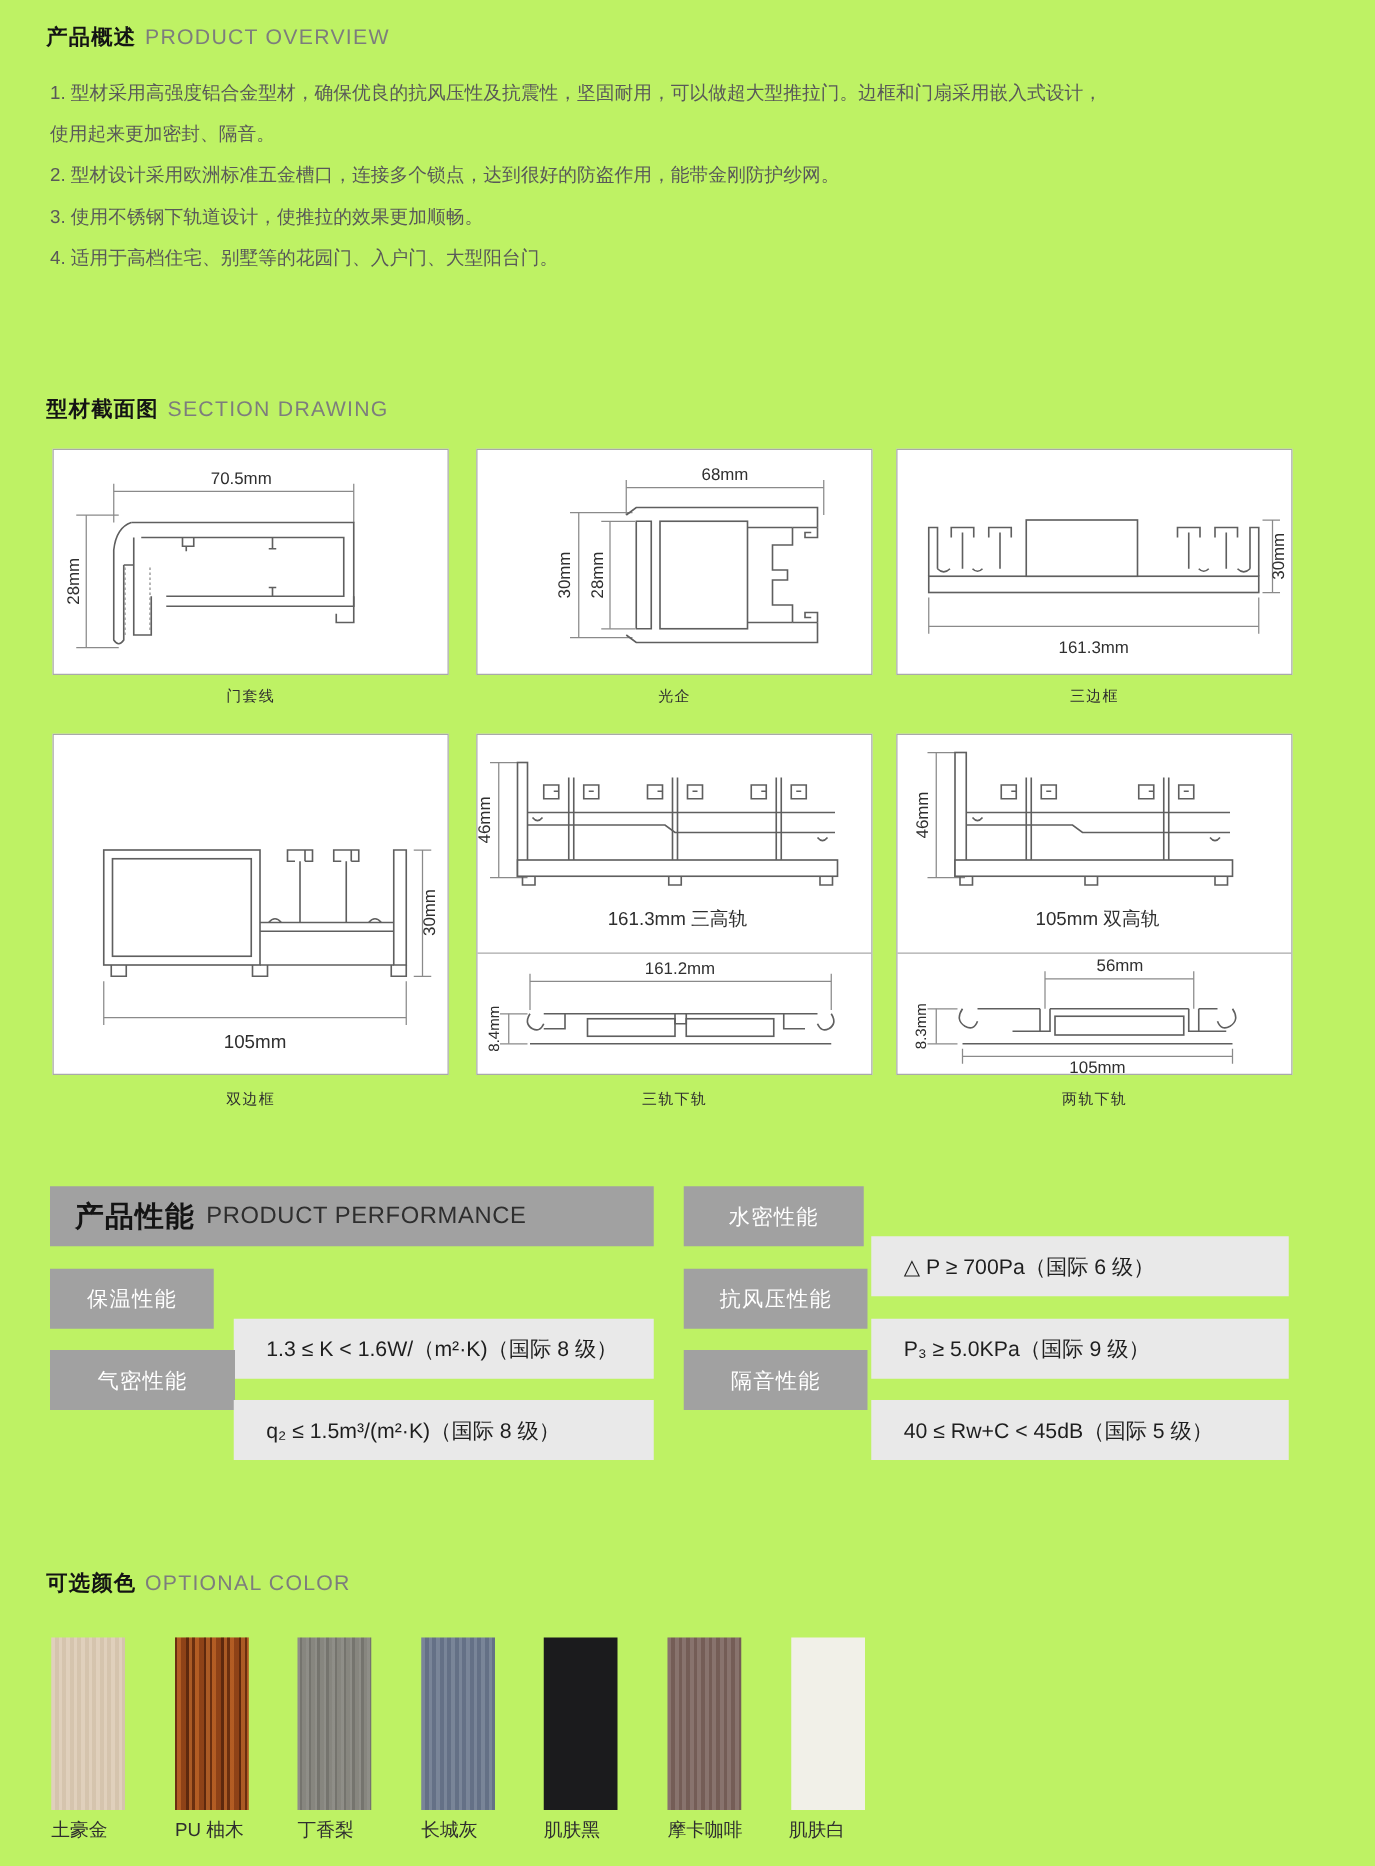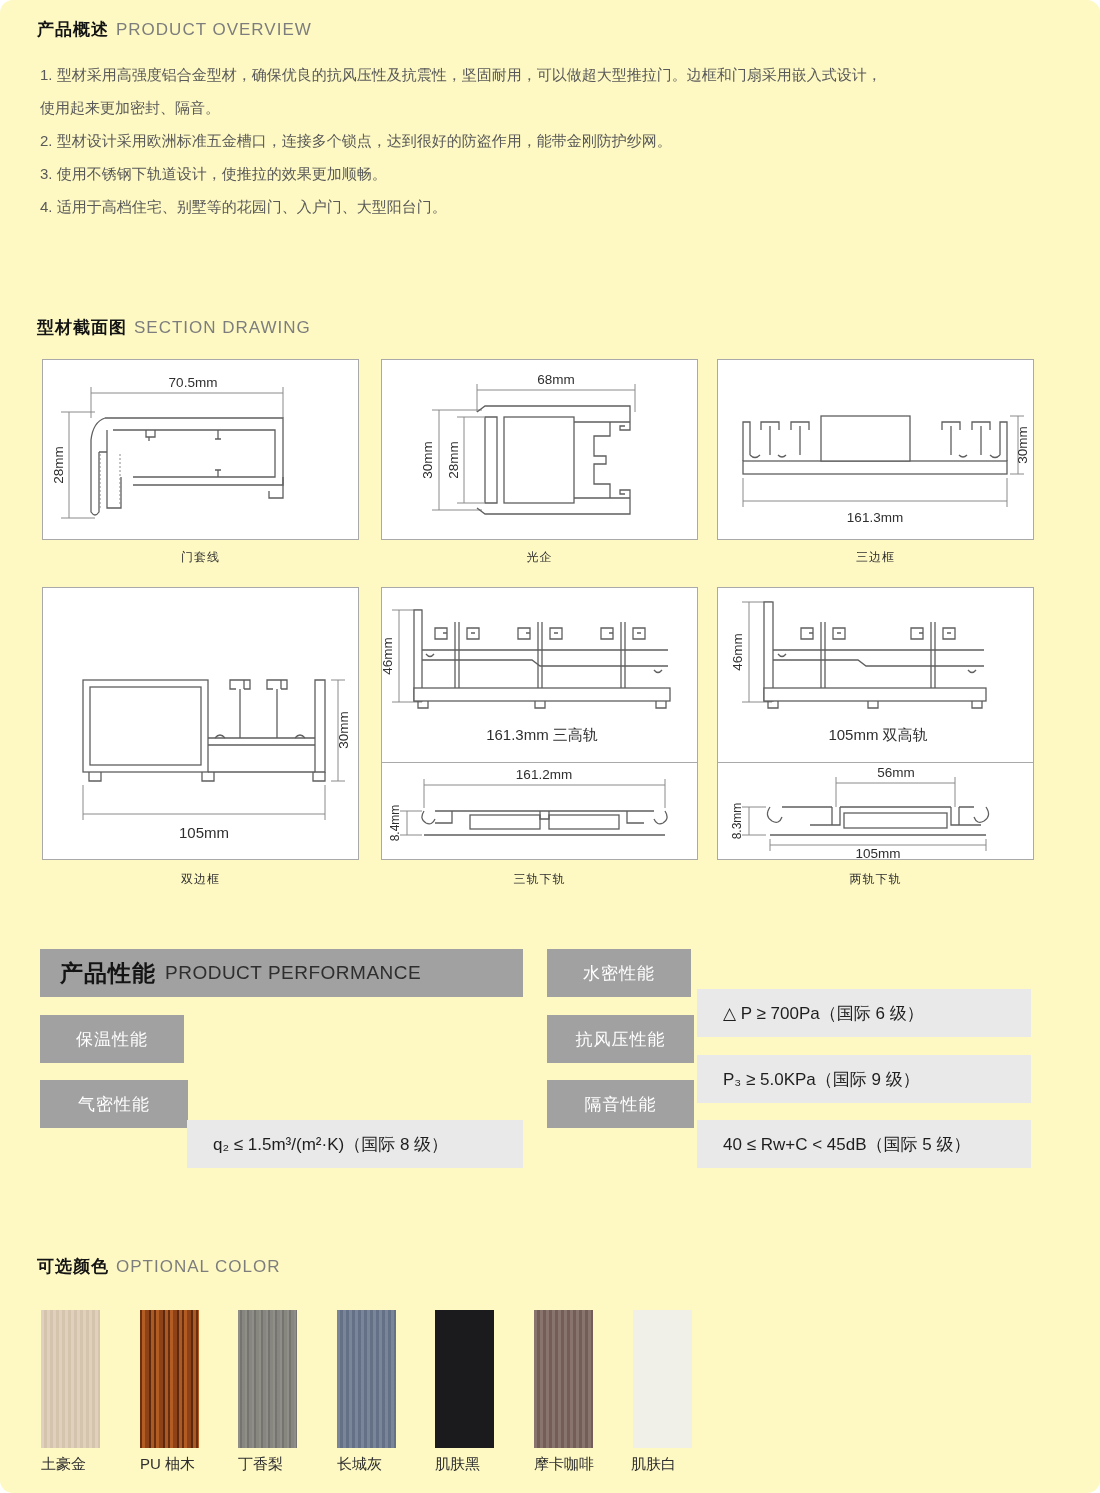--- a/index.html
+++ b/index.html
@@ -1,17 +1,17 @@
 <!DOCTYPE html>
 <html><head>
 <meta charset="utf-8">
 <style>
   html,body{margin:0;padding:0;background:#ffffff;}
-  .page{position:relative;width:1100px;height:1493px;background:#fef9c3;overflow:hidden;
-        font-family:"Liberation Sans","DejaVu Sans",sans-serif;color:#333;border-radius:13px;}
+  .page{position:relative;width:1100px;height:1493px;background:#bef264;overflow:hidden;
+        font-family:"Liberation Sans","DejaVu Sans",sans-serif;color:#333;}
   
   .sec-title{position:absolute;white-space:nowrap;font-size:17px;line-height:20px;}
   .sec-title .zh{font-weight:700;color:#141414;letter-spacing:1px;}
   .sec-title .en{font-weight:400;color:#7d7d7d;margin-left:7px;letter-spacing:1px;}
   .sec-title.heavy .zh{font-weight:900;}
   
   .overview-text{position:absolute;left:40px;top:58px;width:1020px;font-size:15px;
                  color:#595959;}
   .overview-text p{margin:0;line-height:33px;white-space:nowrap;}
   
@@ -86,21 +86,21 @@
       <path class="pline" d="M240,117 V138 H226 V131"></path>
       <path class="pline" d="M62,58 Q50,62 48,80 V152 Q52,158 56,152 V92"></path>
       <path class="pline" d="M56,92 H64 V70 M64,92 V148 H78 V125 M78,148 V117"></path>
       <path class="pline" d="M103,70 v7 h9 v-7 M106,77 v4 M175,70 v9 M172,79 h6 M175,110 v7 M172,110 h6"></path>
       <line class="dim" x1="57" y1="94" x2="57" y2="150" stroke-dasharray="2,2"></line>
       <line class="dim" x1="77" y1="94" x2="77" y2="146" stroke-dasharray="2,2"></line>
     </svg>
   </div>
   <div class="dcap" style="left:42px;top:549px;width:317px;">门套线</div>
 
-  <div class="dbox" style="left:381px;top:359px;width:317px;height:181px;">
+  <div class="dbox" style="left:381px;top:359px;width:317px;height:181px;padding-left:24px;">
     <svg viewBox="0 0 315 179" width="315" height="179">
 
       <line class="dim" x1="95" y1="30" x2="253" y2="30"></line>
       <line class="dim" x1="95" y1="24" x2="95" y2="52"></line>
       <line class="dim" x1="253" y1="24" x2="253" y2="52"></line>
       <text class="dimtxt" x="174" y="24" text-anchor="middle">68mm</text>
 
       <line class="dim" x1="57" y1="50" x2="57" y2="150"></line>
       <line class="dim" x1="50" y1="50" x2="100" y2="50"></line>
       <line class="dim" x1="50" y1="150" x2="100" y2="150"></line>
@@ -267,21 +267,22 @@
   <div class="dcap" style="left:717px;top:871px;width:317px;">两轨下轨</div>
 
   <div class="perf-header">
     <span class="zh">产品性能</span>
       <span class="en">PRODUCT PERFORMANCE</span>
   </div>
 
   <div class="spec-label" style="left:547px;top:949px;width:144px;height:48px;">水密性能</div>
   <div class="spec-value" style="left:697px;top:949px;width:334px;height:48px;">△ P ≥ 700Pa（国际 6 级）</div>
 
-  <div class="spec-label" style="left:40px;top:1015px;width:144px;height:48px;">保温性能</div>
+  <div class="spec-label" style="left:40px;top:1015px;width:131px;height:48px;">保温性能</div>
+  <div class="spec-value" style="left:187px;top:1015px;width:336px;height:48px;">1.3 ≤ K &lt; 1.6W/（m²·K)（国际 8 级）</div>
 
   <div class="spec-label" style="left:547px;top:1015px;width:147px;height:48px;">抗风压性能</div>
   <div class="spec-value" style="left:697px;top:1015px;width:334px;height:48px;">P₃ ≥ 5.0KPa（国际 9 级）</div>
 
   <div class="spec-label" style="left:40px;top:1080px;width:148px;height:48px;">气密性能</div>
   <div class="spec-value" style="left:187px;top:1080px;width:336px;height:48px;">q₂ ≤ 1.5m³/(m²·K)（国际 8 级）</div>
 
   <div class="spec-label" style="left:547px;top:1080px;width:147px;height:48px;">隔音性能</div>
   <div class="spec-value" style="left:697px;top:1080px;width:334px;height:48px;">40 ≤ Rw+C &lt; 45dB（国际 5 级）</div>
 

